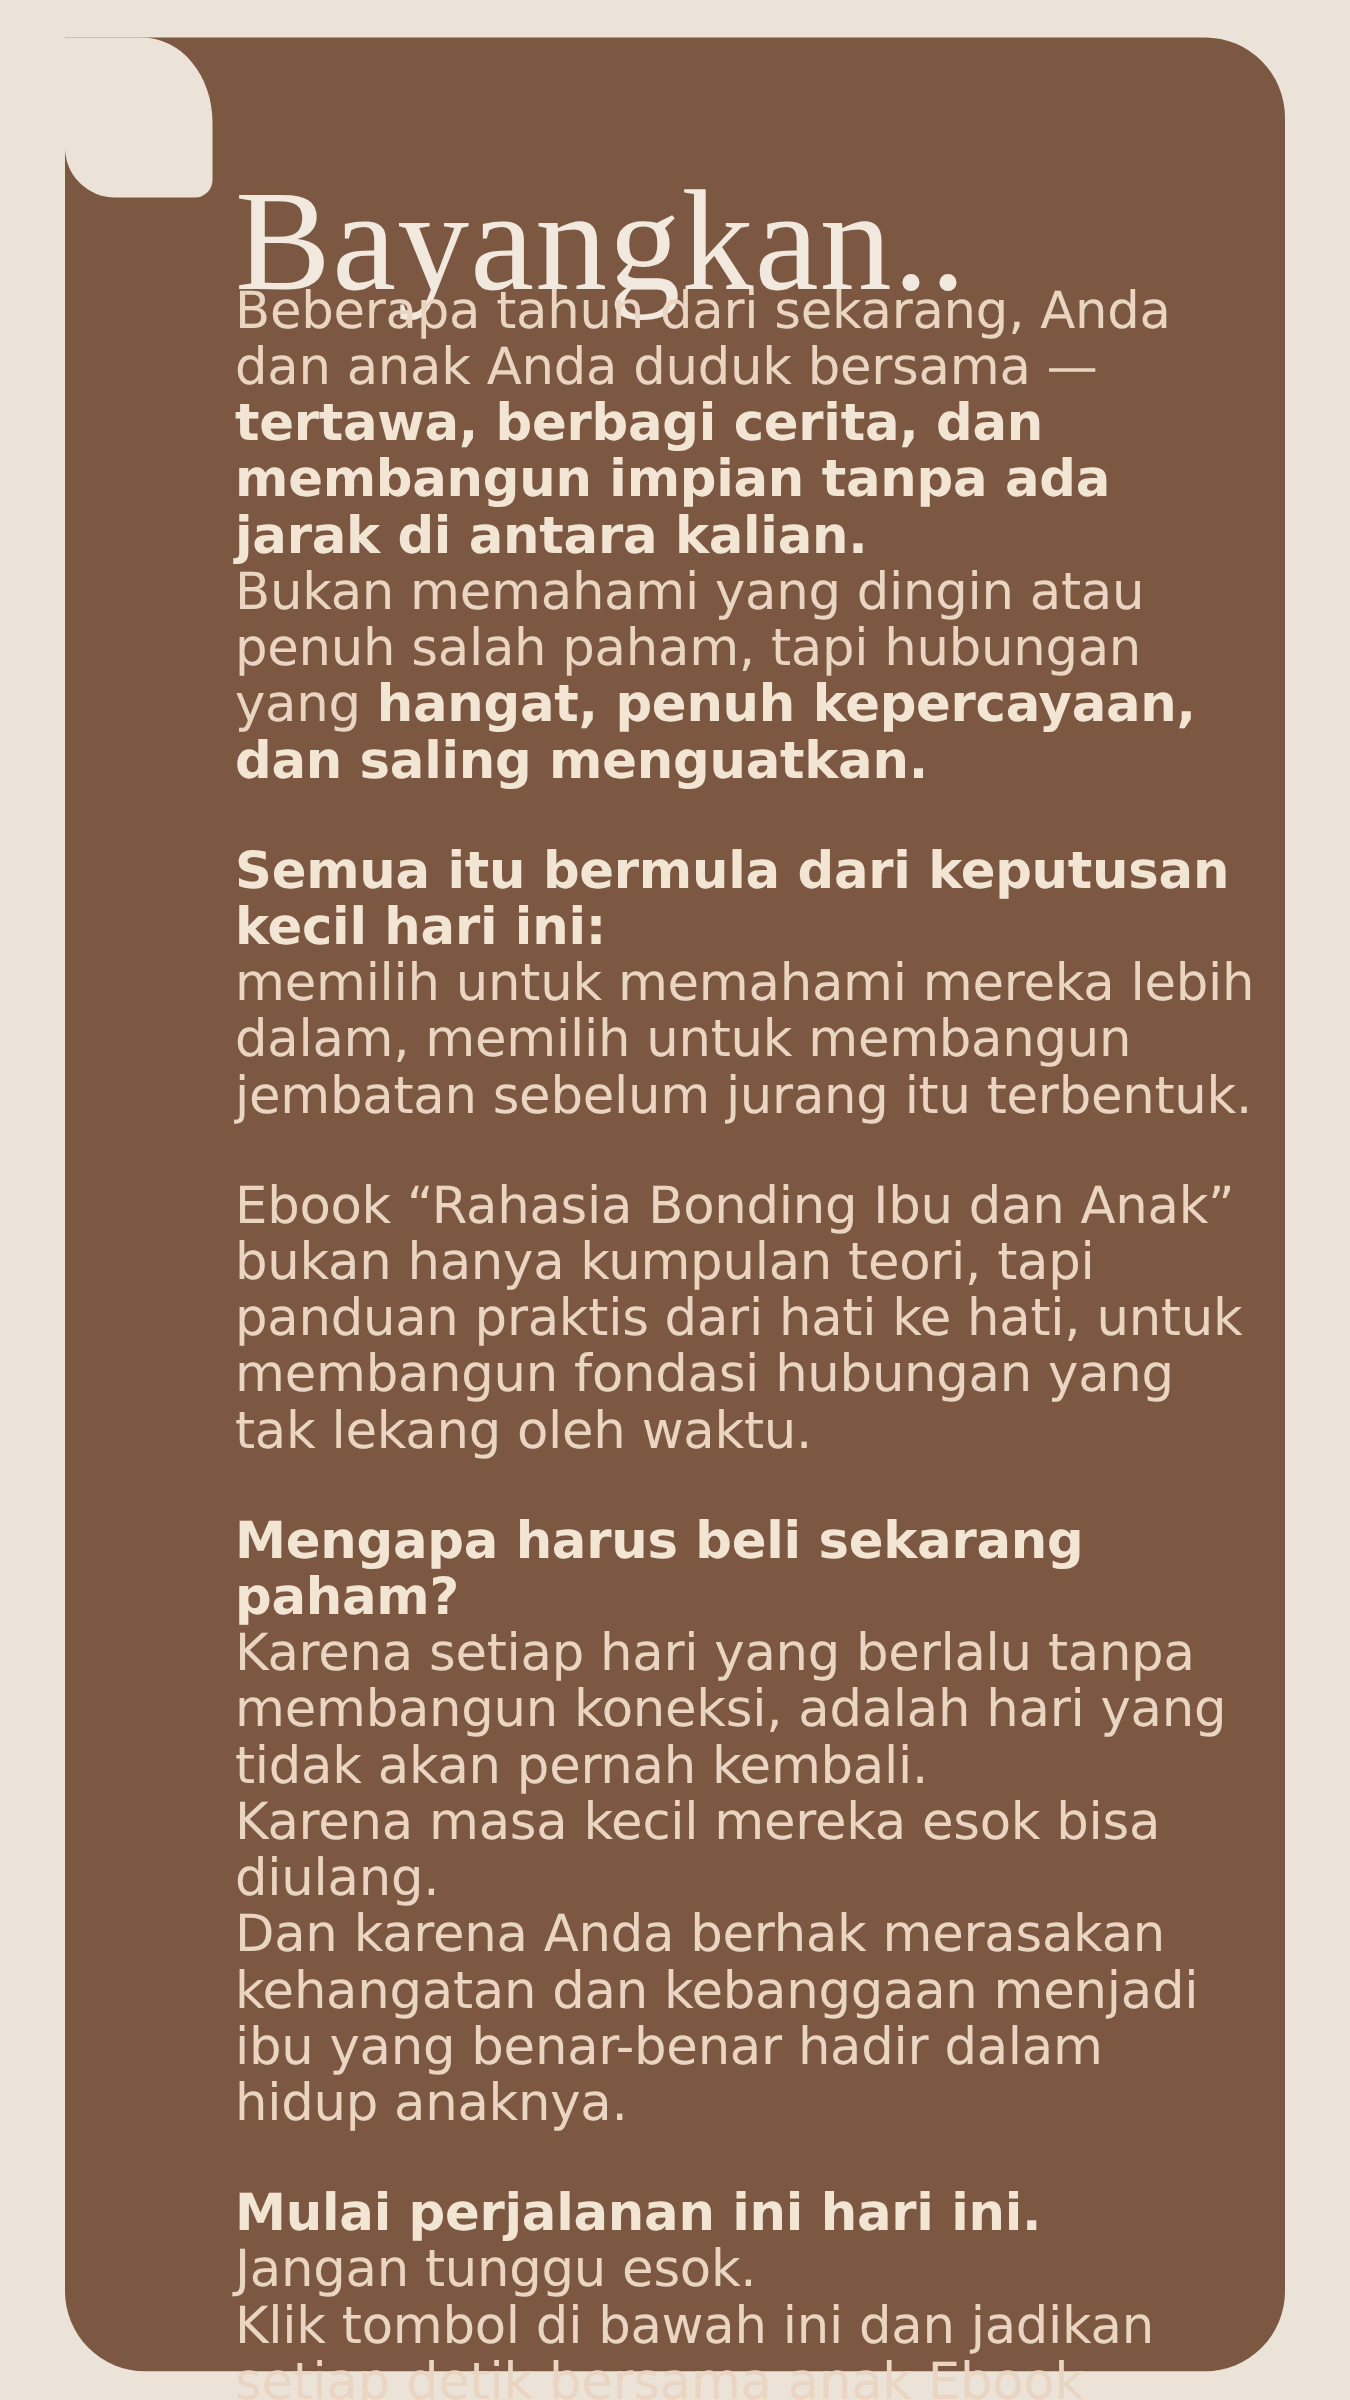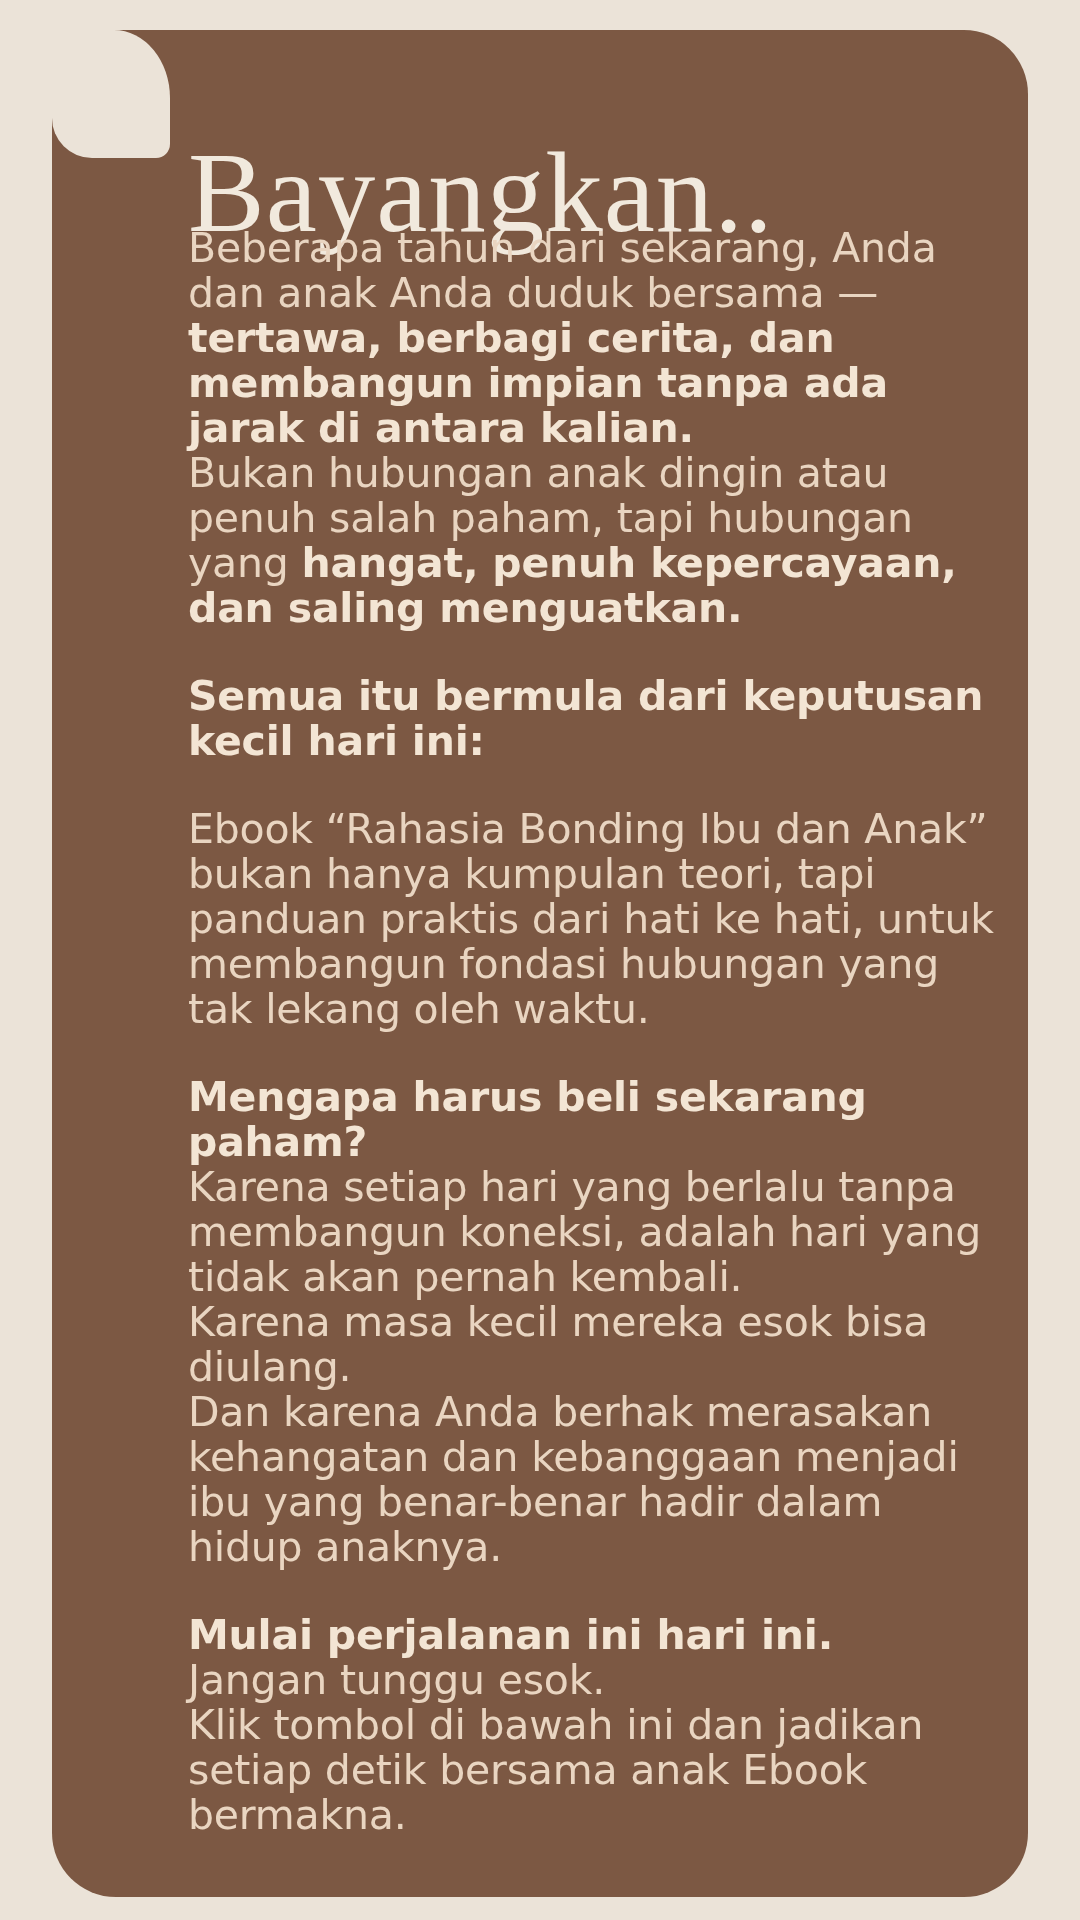--- a/index.html
+++ b/index.html
@@ -54,19 +54,19 @@
     color: var(--bold-color, #f3e5d4);
   }
 </style>
 </head>
 <body style="--page-bg: #ebe3d8; --card-bg: #7c5843; --title-color: #f1e9dd; --body-color: #e9d5c1; --bold-color: #f3e5d4;">
 
 <div class="card">
   <div class="leaf"></div>
   <h1 class="title">Bayangkan..</h1>
   <div class="body-copy">
-      <p><span>Beberapa tahun dari sekarang, Anda dan anak Anda duduk bersama — </span><b>tertawa, berbagi cerita, dan membangun impian tanpa ada jarak di antara kalian.</b><br><span>Bukan hubungan anak dingin atau penuh salah paham, tapi hubungan yang </span><b>hangat, penuh kepercayaan, dan saling menguatkan.</b></p>
-      <p><b>Semua itu bermula dari keputusan kecil hari ini:</b><br></p>
+      <p><span>Beberapa tahun dari sekarang, Anda dan anak Anda duduk bersama — </span><b>tertawa, berbagi cerita, dan membangun impian tanpa ada jarak di antara kalian.</b><br><span>Bukan memahami yang dingin atau penuh salah paham, tapi hubungan yang </span><b>hangat, penuh kepercayaan, dan saling menguatkan.</b></p>
+      <p><b>Semua itu bermula dari keputusan kecil hari ini:</b><br><span>memilih untuk memahami mereka lebih dalam, memilih untuk membangun jembatan sebelum jurang itu terbentuk.</span></p>
       <p><span>Ebook “Rahasia Bonding Ibu dan Anak” bukan hanya kumpulan teori, tapi panduan praktis dari hati ke hati, untuk membangun fondasi hubungan yang tak lekang oleh waktu.</span></p>
       <p><b>Mengapa harus beli sekarang paham?</b><br><span>Karena setiap hari yang berlalu tanpa membangun koneksi, adalah hari yang tidak akan pernah kembali.</span><br><span>Karena masa kecil mereka esok bisa diulang.</span><br><span>Dan karena Anda berhak merasakan kehangatan dan kebanggaan menjadi ibu yang benar-benar hadir dalam hidup anaknya.</span></p>
       <p><b>Mulai perjalanan ini hari ini.</b><br><span>Jangan tunggu esok.</span><br><span>Klik tombol di bawah ini dan jadikan setiap detik bersama anak Ebook bermakna.</span></p>
     </div>
 </div>
 
 </body></html>

